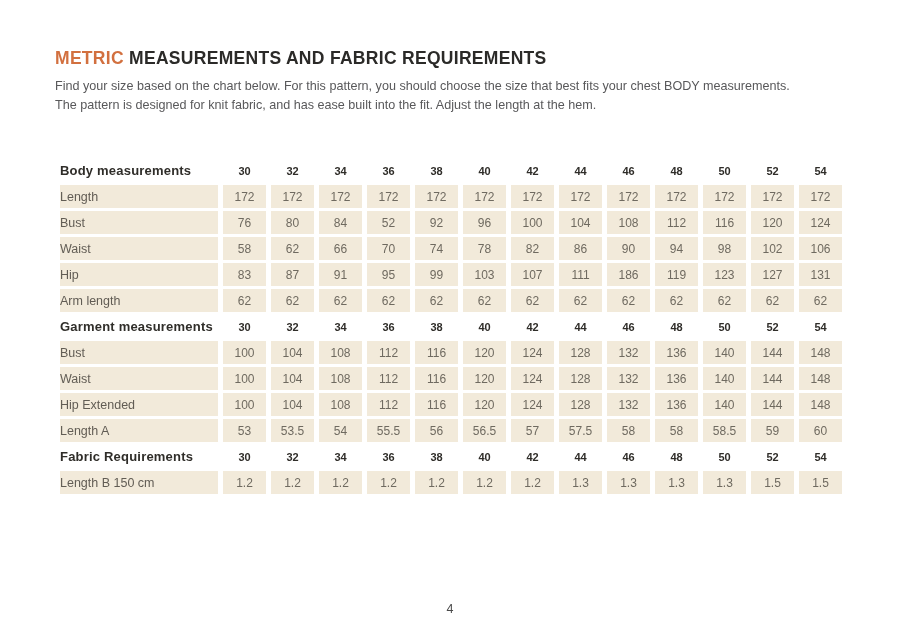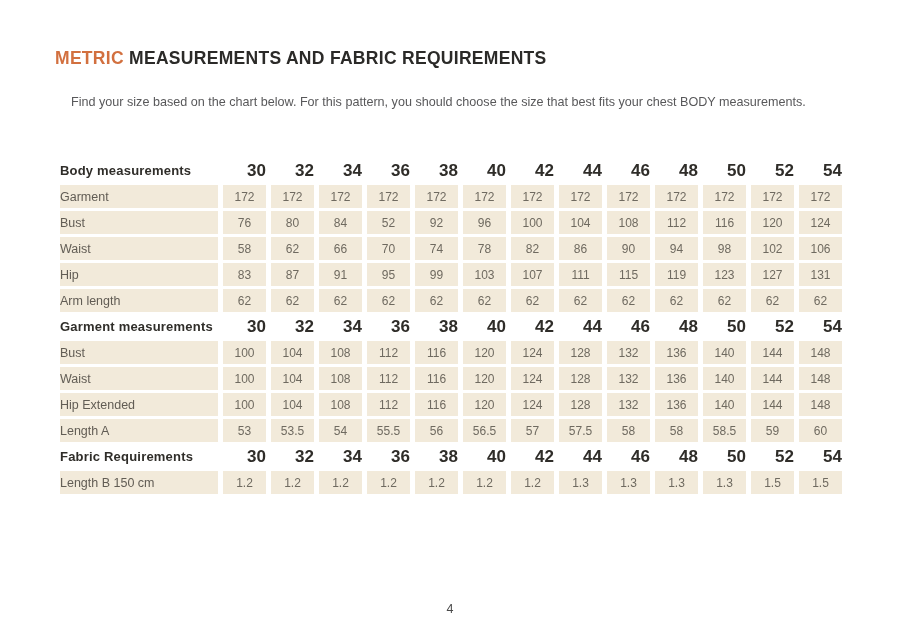--- a/index.html
+++ b/index.html
@@ -7,82 +7,82 @@
     position:relative; width:900px; height:642px; background:#ffffff;
     font-family:"Liberation Sans", sans-serif; overflow:hidden;
   }
   .title {
     position:absolute; left:55px; top:48px; margin:0;
     font-size:17.5px; font-weight:bold; letter-spacing:0.3px;
     color:#2b2a28; white-space:nowrap;
   }
   .title .accent { color:#d2703f; }
   .intro {
-    position:absolute; left:55px; top:77px; margin:16px;
+    position:absolute; left:55px; top:77px; margin:0;
     font-size:12.6px; line-height:18.5px; color:#58585a;
     width:830px;
   }
   .size-table {
     position:absolute; left:55px; top:156px;
     border-collapse:separate; border-spacing:5px 3px;
     table-layout:fixed;
   }
   .size-table td { height:23px; padding:0; vertical-align:middle; }
   .label-cell {
     width:158px; box-sizing:border-box; text-align:left; padding-left:10px;
   }
   .data-label {
     background:#f2eada; color:#615c54; font-size:12.5px;
   }
   .header-label {
     background:#ffffff; color:#2f2d29; font-size:13px; font-weight:bold;
     letter-spacing:0.2px;
   }
   .size-cell {
-    width:43px; text-align:right; background:#ffffff;
-    color:#2f2d29; font-size:17px; font-weight:bold;
+    width:43px; text-align:center; background:#ffffff;
+    color:#2f2d29; font-size:11px; font-weight:bold;
   }
   .value-cell {
     width:43px; text-align:center; background:#f2eada;
     color:#6f6a60; font-size:12px;
   }
   .page-number {
     position:absolute; left:0; top:602px; width:900px;
     text-align:center; font-size:12.5px; color:#4a4a4a;
   }
 </style>
 </head>
 <body>
 
 <div class="page">
 
   <h1 class="title"><span class="accent">METRIC</span><span> MEASUREMENTS AND FABRIC REQUIREMENTS</span></h1>
 
-  <p class="intro"><span>Find your size based on the chart below. For this pattern, you should choose the size that best fits your chest BODY measurements.</span><br></p>
+  <p class="intro"><span>Find your size based on the chart below. For this pattern, you should choose the size that best fits your chest BODY measurements.</span><br><span>The pattern is designed for knit fabric, and has ease built into the fit.  Adjust the length at the hem.</span></p>
 
   <table class="size-table">
     <tbody id="table-body">
         <tr>
           <td class="label-cell header-label">Body measurements</td>
           <td class="size-cell">30</td>
           <td class="size-cell">32</td>
           <td class="size-cell">34</td>
           <td class="size-cell">36</td>
           <td class="size-cell">38</td>
           <td class="size-cell">40</td>
           <td class="size-cell">42</td>
           <td class="size-cell">44</td>
           <td class="size-cell">46</td>
           <td class="size-cell">48</td>
           <td class="size-cell">50</td>
           <td class="size-cell">52</td>
           <td class="size-cell">54</td>
         </tr>
         <tr>
-          <td class="label-cell data-label">Garment</td>
+          <td class="label-cell data-label">Length</td>
           <td class="value-cell">172</td>
           <td class="value-cell">172</td>
           <td class="value-cell">172</td>
           <td class="value-cell">172</td>
           <td class="value-cell">172</td>
           <td class="value-cell">172</td>
           <td class="value-cell">172</td>
           <td class="value-cell">172</td>
           <td class="value-cell">172</td>
           <td class="value-cell">172</td>
@@ -125,21 +125,21 @@
         <tr>
           <td class="label-cell data-label">Hip</td>
           <td class="value-cell">83</td>
           <td class="value-cell">87</td>
           <td class="value-cell">91</td>
           <td class="value-cell">95</td>
           <td class="value-cell">99</td>
           <td class="value-cell">103</td>
           <td class="value-cell">107</td>
           <td class="value-cell">111</td>
-          <td class="value-cell">115</td>
+          <td class="value-cell">186</td>
           <td class="value-cell">119</td>
           <td class="value-cell">123</td>
           <td class="value-cell">127</td>
           <td class="value-cell">131</td>
         </tr>
         <tr>
           <td class="label-cell data-label">Arm length</td>
           <td class="value-cell">62</td>
           <td class="value-cell">62</td>
           <td class="value-cell">62</td>

